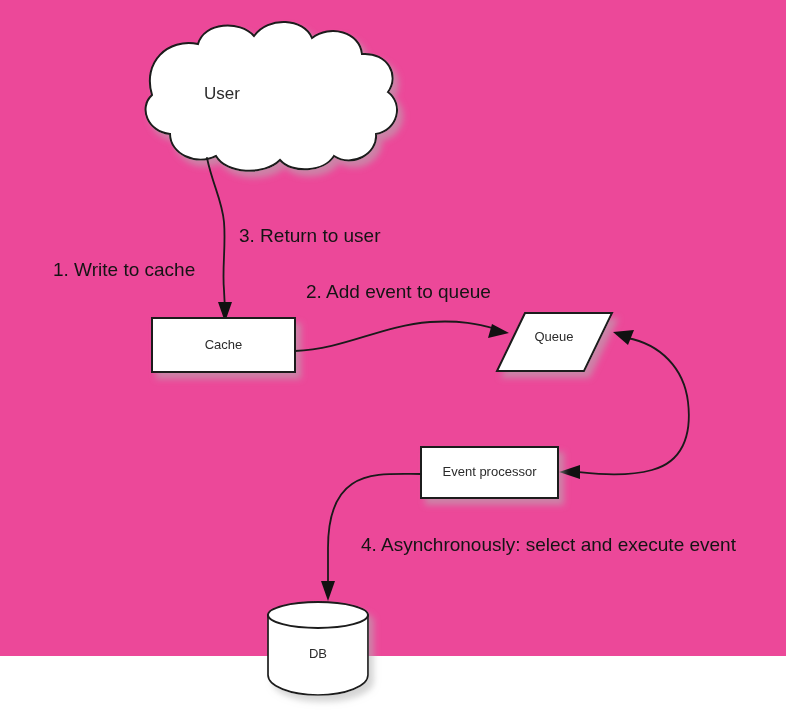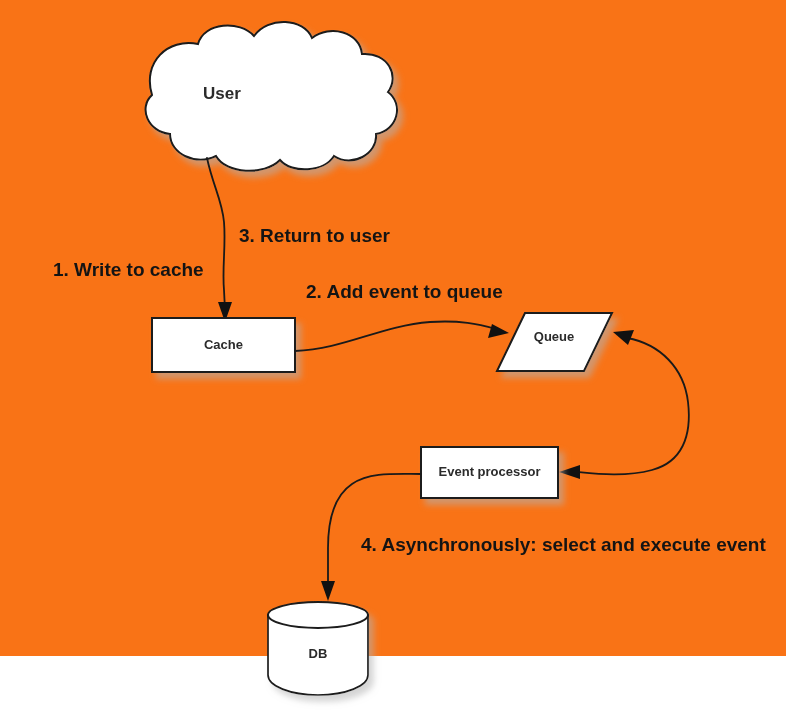--- a/index.html
+++ b/index.html
@@ -11,22 +11,21 @@
   body {
     font-family: "Liberation Sans", sans-serif;
     width: 786px;
     height: 728px;
     overflow: hidden;
   }
   #diagram-canvas {
     position: relative;
     width: 786px;
     height: 656px;
-    background: #f97316;
-    font-weight: bold;
+    background: #ec4899;
   }
   #diagram-svg {
     position: absolute;
     top: 0;
     left: 0;
     width: 786px;
     height: 728px;
     display: block;
   }
   .node-shape {

